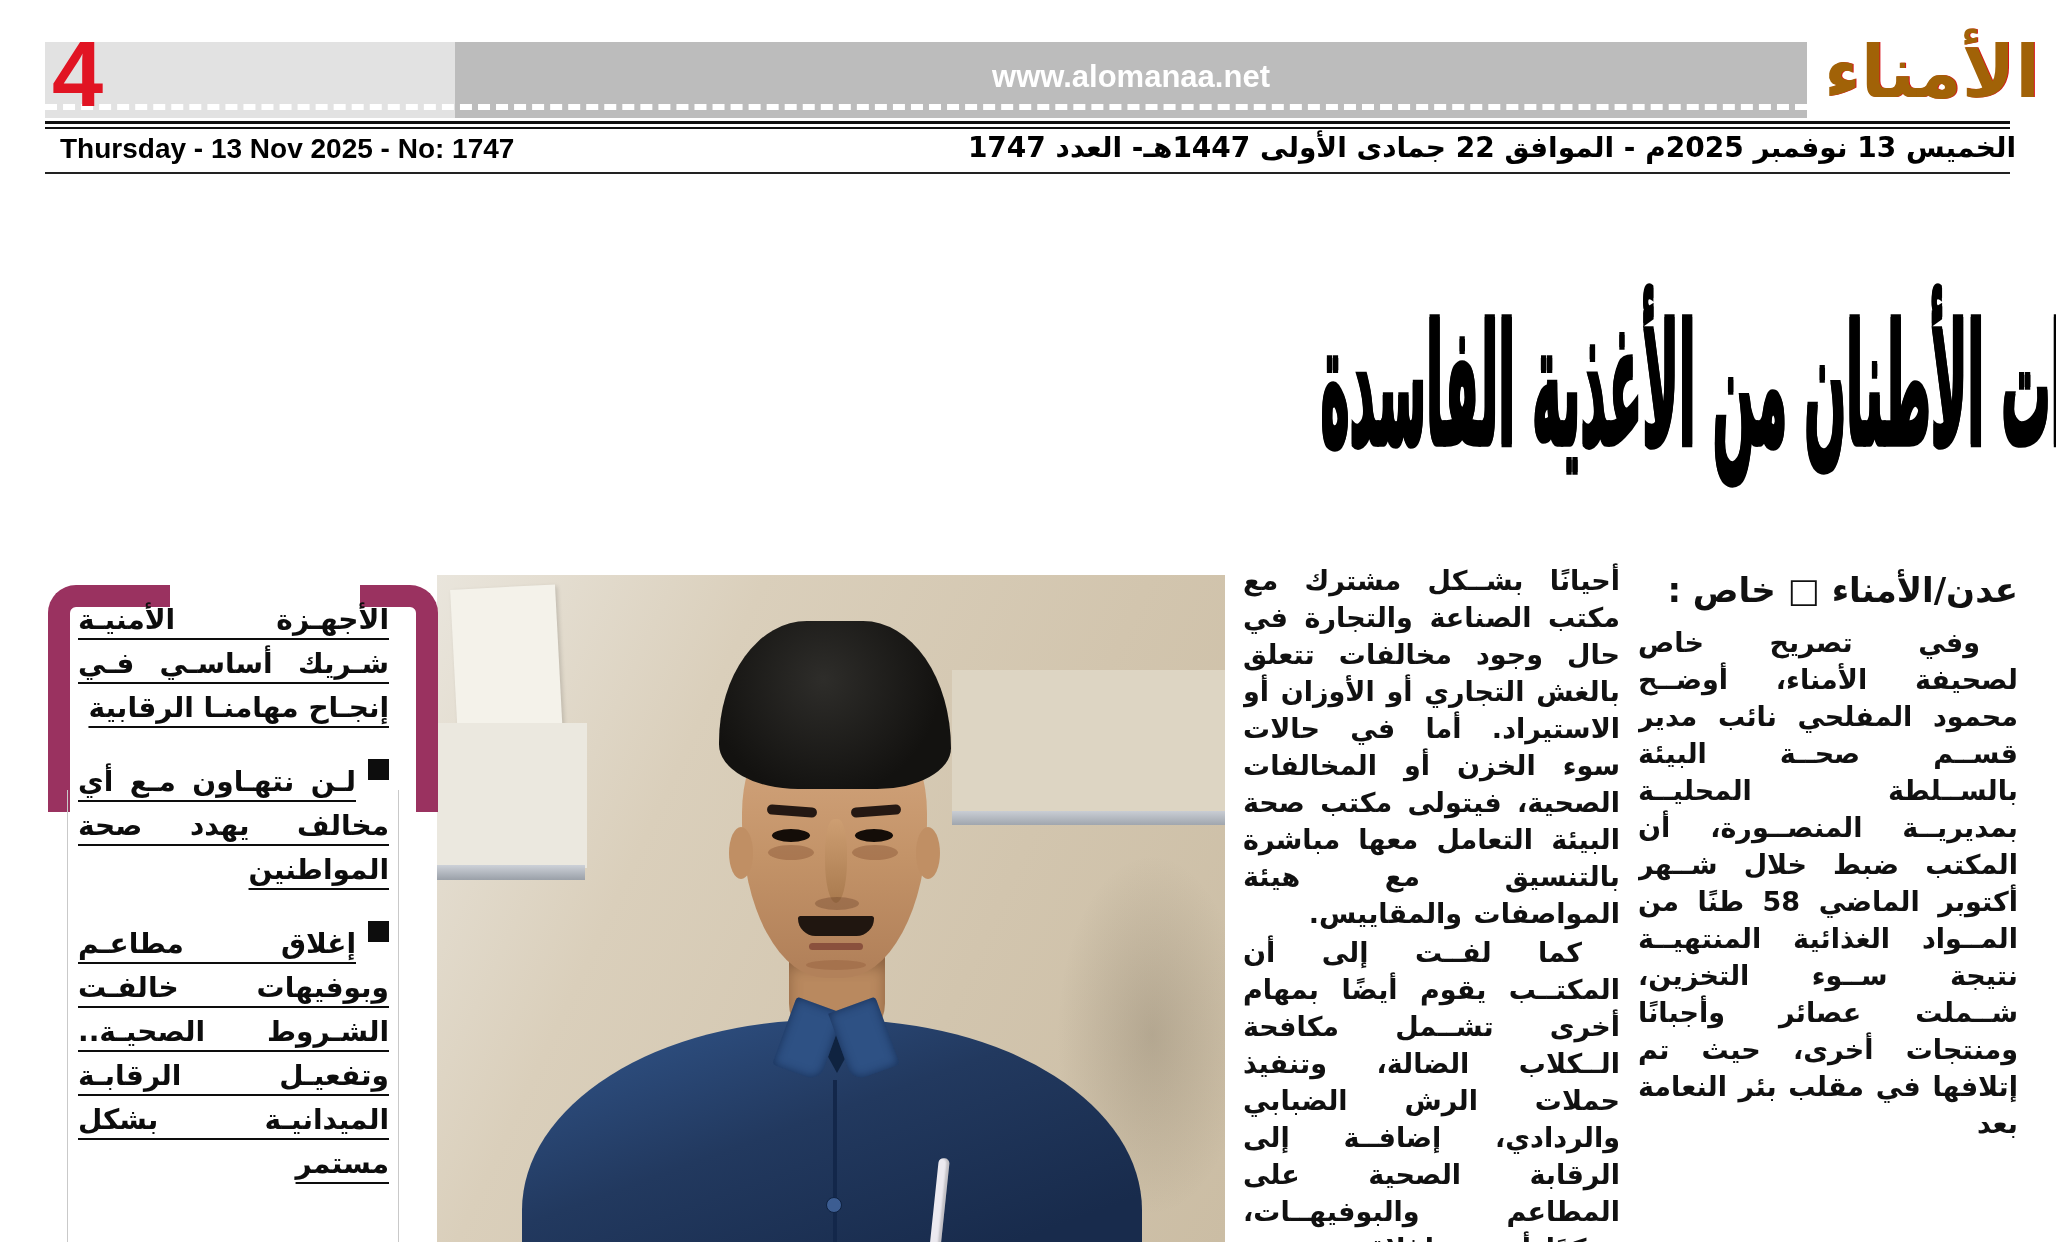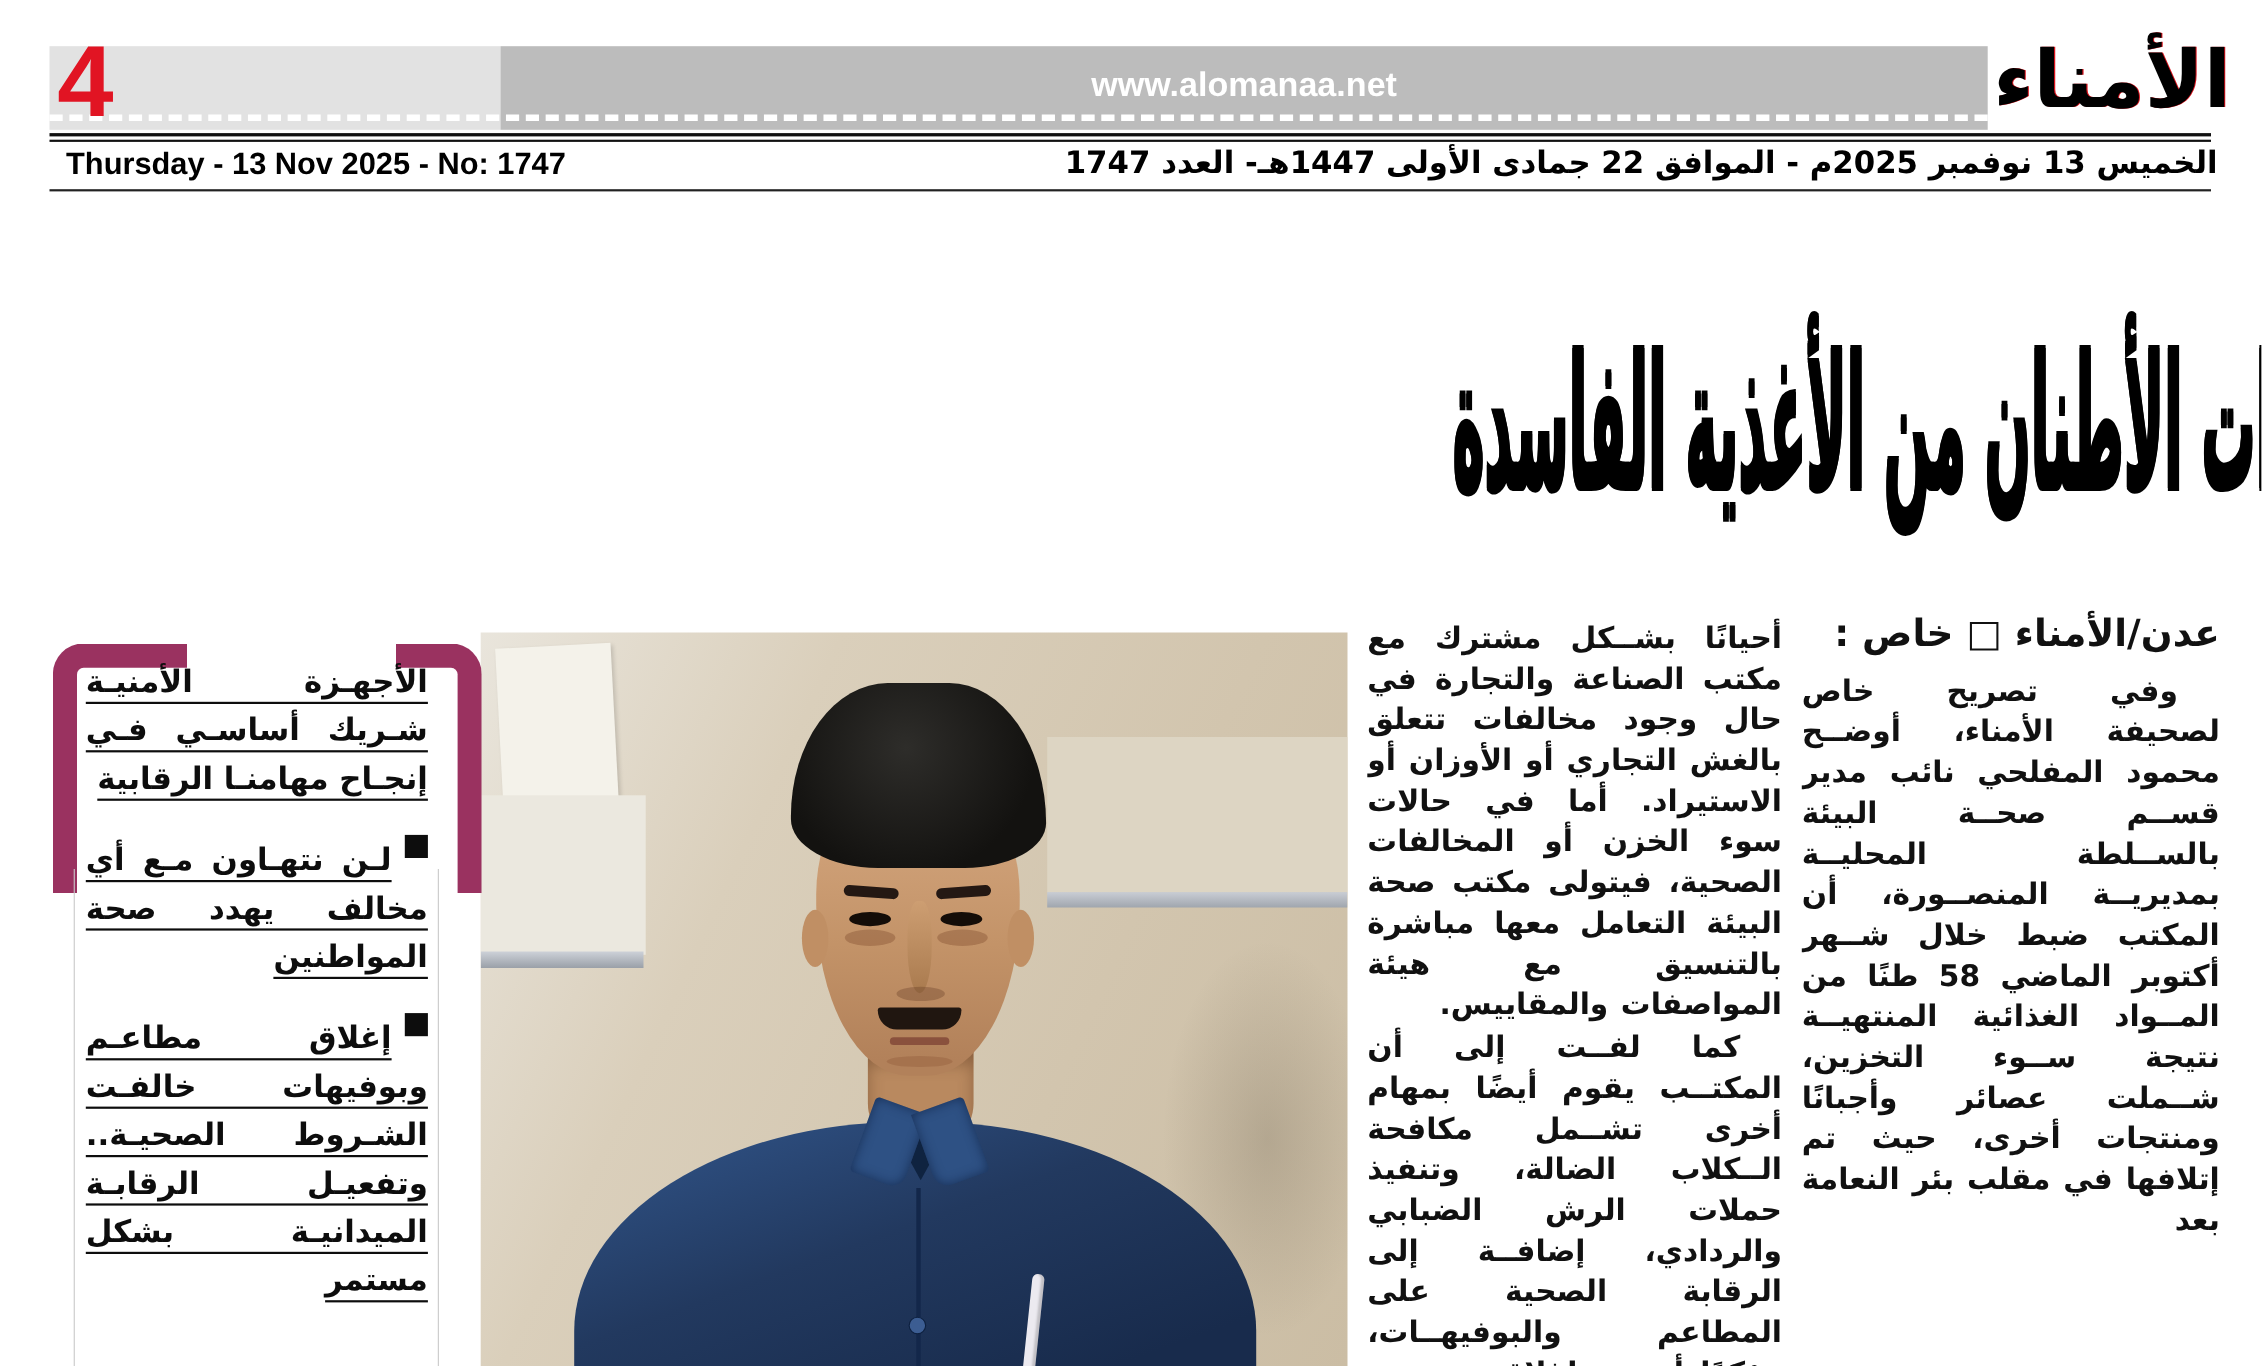--- a/index.html
+++ b/index.html
@@ -16,22 +16,22 @@
     left:455px; top:42px; width:1352px; height:70px; line-height:70px;
     text-align:center; color:#ffffff; font-weight:bold; font-size:31px;
     font-family:"Liberation Sans", sans-serif;
   }
   .dash-line { left:45px; top:104px; width:1762px; height:0; border-top:6px dashed #ffffff; }
   .page-number {
     left:52px; top:28px; font-size:92px; font-weight:bold; color:#e11423;
     font-family:"Liberation Sans", sans-serif; line-height:92px;
   }
   .masthead-logo {
-    right:16px; top:22px; width:240px; text-align:center;
-    font-size:72px; font-weight:bold; color:#000000; direction:rtl; line-height:100px;
+    right:16px; top:22px; width:240px; text-align:right;
+    font-size:72px; font-weight:bold; color:#a16207; direction:rtl; line-height:100px;
     text-shadow:1px 0 0 #d9121c;
   }
   .rule-double { left:45px; top:121px; width:1965px; height:3px;
     border-top:3px solid #111; border-bottom:2px solid #111; }
   .date-en {
     left:60px; top:133px; font-size:28px; font-weight:bold; color:#000;
     font-family:"Liberation Sans", sans-serif;
   }
   .date-ar {
     right:40px; top:131px; font-size:28px; font-weight:bold; color:#000; direction:rtl;
@@ -50,21 +50,21 @@
   .headline-text {
     display:inline-block; white-space:nowrap; direction:rtl;
     font-size:118px; font-weight:bold; color:#000; line-height:140px;
     transform-origin:50% 10%;
     -webkit-text-stroke:4px #000;
     text-shadow:2px 0 0 #000, -2px 0 0 #000, 0 1px 0 #000;
   }
 
   
   .col { direction:rtl; text-align:justify; overflow:hidden; }
-  .col-right { left:1638px; top:548px; width:380px; height:680px; }
+  .col-right { left:1638px; top:562px; width:380px; height:680px; }
   .col-mid   { left:1243px; top:562px; width:377px; height:680px; }
   .byline {
     font-size:34px; font-weight:bold; text-align:right; margin:6px 0 12px 0;
     letter-spacing:0; line-height:44px;
   }
   .para {
     font-size:27px; font-weight:bold; line-height:37px; margin:0 0 2px 0;
     text-indent:38px; word-spacing:2px;
   }
   .para.no-indent { text-indent:0; }

